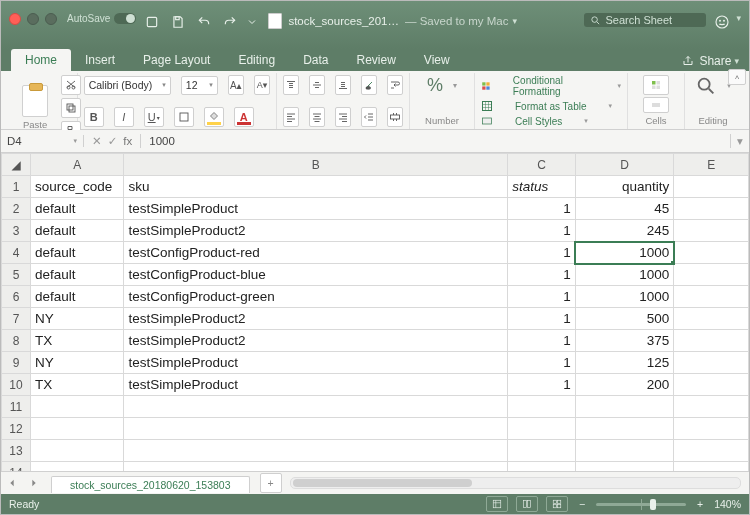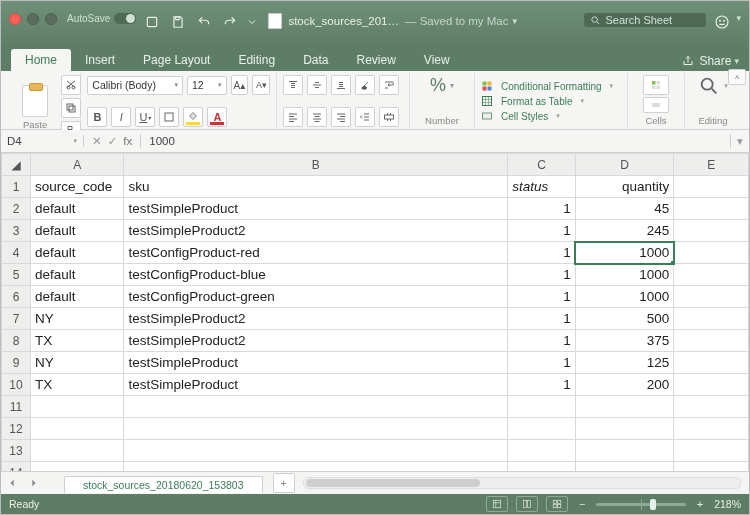--- a/index.html
+++ b/index.html
@@ -24,30 +24,30 @@
   .chev{font-size:9px;color:#cfe0d4;margin-left:-2px}
   
   .tabs{height:22px;background:#5e7d67;display:flex;align-items:flex-end;padding-left:10px;font-size:12px}
   .tab{padding:4px 14px;color:#e8f0ea;border-radius:3px 3px 0 0}
   .tab.active{background:#f5f5f3;color:#3b7d55;font-weight:500}
   .tabs .right{margin-left:auto;display:flex;align-items:center;color:#e8f0ea;padding:3px 10px;gap:5px}
   .tabs .right svg{width:12px;height:12px;stroke:#e8f0ea;fill:none;stroke-width:2}
   
   .ribbon{height:56px;background:#f5f5f3;border-bottom:1px solid #d0d0d0;display:flex;padding:2px 8px 0 8px;font-size:9.5px;color:#777}
   .rgroup{display:flex;flex-direction:column;justify-content:space-between;padding:2px 6px;border-right:1px solid #e0e0e0}
-  .rrow{display:flex;align-items:center;gap:4px}
+  .rrow{display:flex;align-items:center;gap:10px}
   .rlabel{text-align:right;padding:1px 8px;color:#888}
   .fake-select{border:1px solid #cfcfcf;background:#fff;border-radius:2px;height:17px;display:flex;align-items:center;justify-content:space-between;padding:0 4px;font-size:10.5px;color:#333}
   .fake-select .tri{font-size:7px;color:#888;margin-left:4px}
   .sqbtn{border:1px solid #cfcfcf;background:#fff;width:18px;height:18px;border-radius:2px;display:flex;align-items:center;justify-content:center;color:#555;font-size:11px}
   .sqbtn svg{width:12px;height:12px;stroke:#555;fill:none;stroke-width:1.8}
   .clipboard{width:24px;height:30px;background:#fff;border:1px solid #d0d0d0;border-radius:2px;position:relative}
   .clipboard:after{content:"";position:absolute;top:-3px;left:6px;width:12px;height:6px;background:#e6b657;border:1px solid #c99a3a;border-radius:2px}
   .pct{font-size:18px;color:#5e7d67;font-weight:500}
-  .greenlink{color:#3b7d55;font-size:10px;display:flex;align-items:center;gap:8px}
+  .greenlink{color:#3b7d55;font-size:10px;display:flex;align-items:center;gap:22px}
   .greenlink svg{width:12px;height:12px;fill:#3b7d55;stroke:none}
   .collapse{position:absolute;right:3px;top:68px;width:16px;height:14px;border:1px solid #cfcfcf;background:#fafafa;border-radius:2px;display:flex;align-items:center;justify-content:center;font-size:8px;color:#777}
   
   .namebox-row{height:22px;background:#f5f5f3;border-bottom:1px solid #d0d0d0;display:flex;align-items:center;font-size:11.5px;color:#444}
   .namebox{width:70px;border-right:1px solid #d0d0d0;padding:0 6px;display:flex;align-items:center;justify-content:space-between}
   .namebox .tri{font-size:7px;color:#999}
   .fxbtn{display:flex;align-items:center;gap:6px;padding:0 8px;border-right:1px solid #d0d0d0;color:#999}
   .fxbtn .fx{color:#777}
   .fxval{padding:0 8px;flex:1}
   .fbar-toggle{width:18px;text-align:center;color:#999;border-left:1px solid #d0d0d0}
@@ -60,21 +60,21 @@
   col.cA{width:90px} col.cB{width:370px} col.cC{width:65px} col.cD{width:95px} col.cE{width:72px}
   td.num{text-align:right}
   th.sel,td.rowh.sel{background:#dcdcda}
   td.cellsel{outline:2px solid #3b7d55;outline-offset:-1px;position:relative}
   td.cellsel:after{content:"";position:absolute;right:-3px;bottom:-3px;width:5px;height:5px;background:#3b7d55}
   .sheet-scroll{overflow:auto;height:100%}
   
   .sheettabs{height:22px;background:#f4f4f2;border-top:1px solid #d0d0d0;display:flex;align-items:center;font-size:10.5px;color:#666}
   .navbtn{width:18px;height:14px;margin:0 2px;display:flex;align-items:center;justify-content:center}
   .navbtn svg{width:10px;height:10px;fill:#888}
-  .sheettab{border:1px solid #cfcfcf;border-bottom:none;background:#fff;padding:2px 18px;border-radius:2px 2px 0 0;color:#3b7d55;margin-left:19px;position:relative;top:1px}
+  .sheettab{border:1px solid #cfcfcf;border-bottom:none;background:#fff;padding:2px 18px;border-radius:2px 2px 0 0;color:#3b7d55;margin-left:6px;position:relative;top:1px}
   .addsheet{width:20px;height:18px;border:1px solid #cfcfcf;background:#fff;border-radius:2px;margin-left:10px;display:flex;align-items:center;justify-content:center;color:#888}
   .scroll-track{flex:1;margin:0 8px;display:flex;align-items:center}
   .scroll-bar{height:10px;flex:1;background:#eee;border:1px solid #ddd;border-radius:5px;position:relative}
   .scroll-thumb{position:absolute;left:2px;top:1px;bottom:1px;width:40%;background:#cfcfcf;border-radius:4px}
   
   .status{height:20px;background:#5e7d67;color:#e8f0ea;display:flex;align-items:center;font-size:10.5px;padding:0 8px;gap:10px}
   .status .right{margin-left:auto;display:flex;align-items:center;gap:8px}
   .viewbtn{width:20px;height:14px;border:1px solid #8fa996;border-radius:2px;display:flex;align-items:center;justify-content:center}
   .viewbtn svg{width:12px;height:10px;stroke:#e8f0ea;fill:none;stroke-width:1.5}
   .zoom-slider{width:90px;height:3px;background:#8fa996;border-radius:2px;position:relative}
@@ -564,17 +564,17 @@
             <rect x="13" y="3" width="8" height="8"></rect>
             <rect x="3" y="13" width="8" height="8"></rect>
             <rect x="13" y="13" width="8" height="8"></rect>
           </svg>
         </div>
       <span class="pm">−</span>
       <div class="zoom-slider">
           <div class="zoom-thumb"></div>
         </div>
       <span class="pm">+</span>
-      <span>218%</span>
+      <span>140%</span>
     </div>
   </div>
 
 </div>
 
 </body></html>

